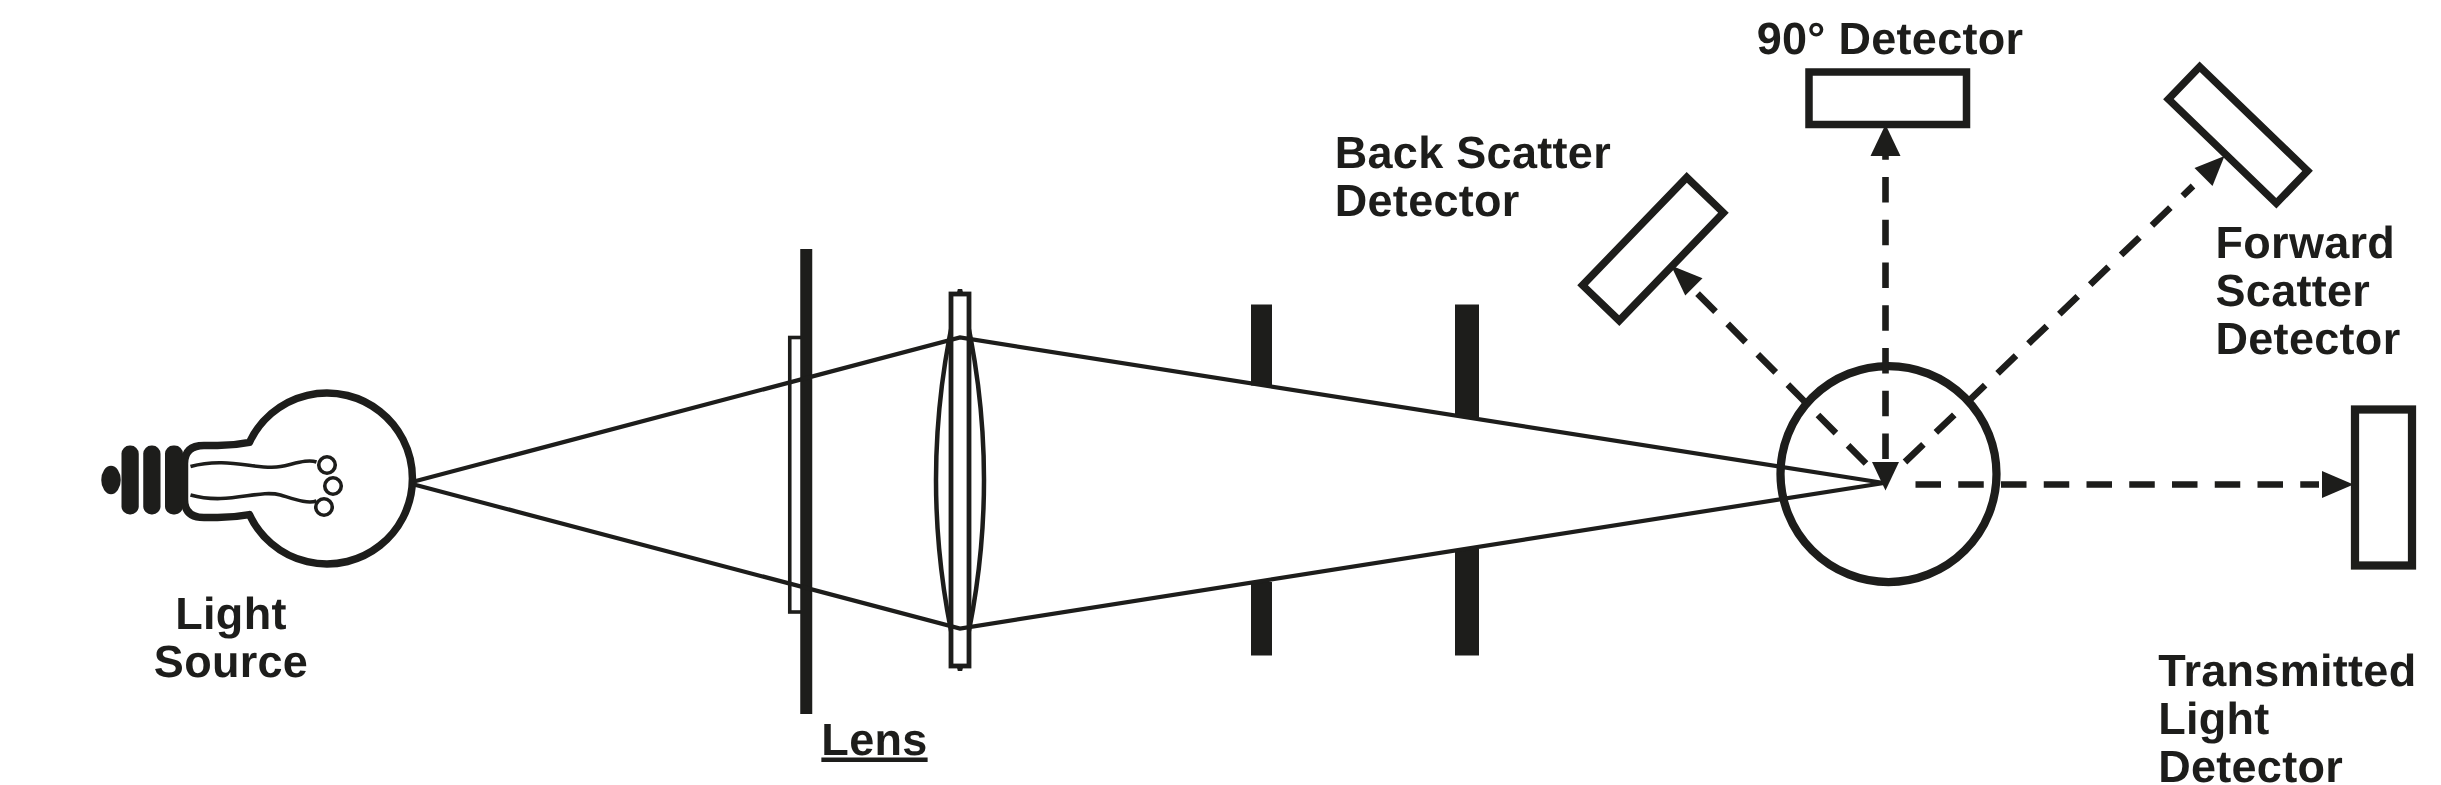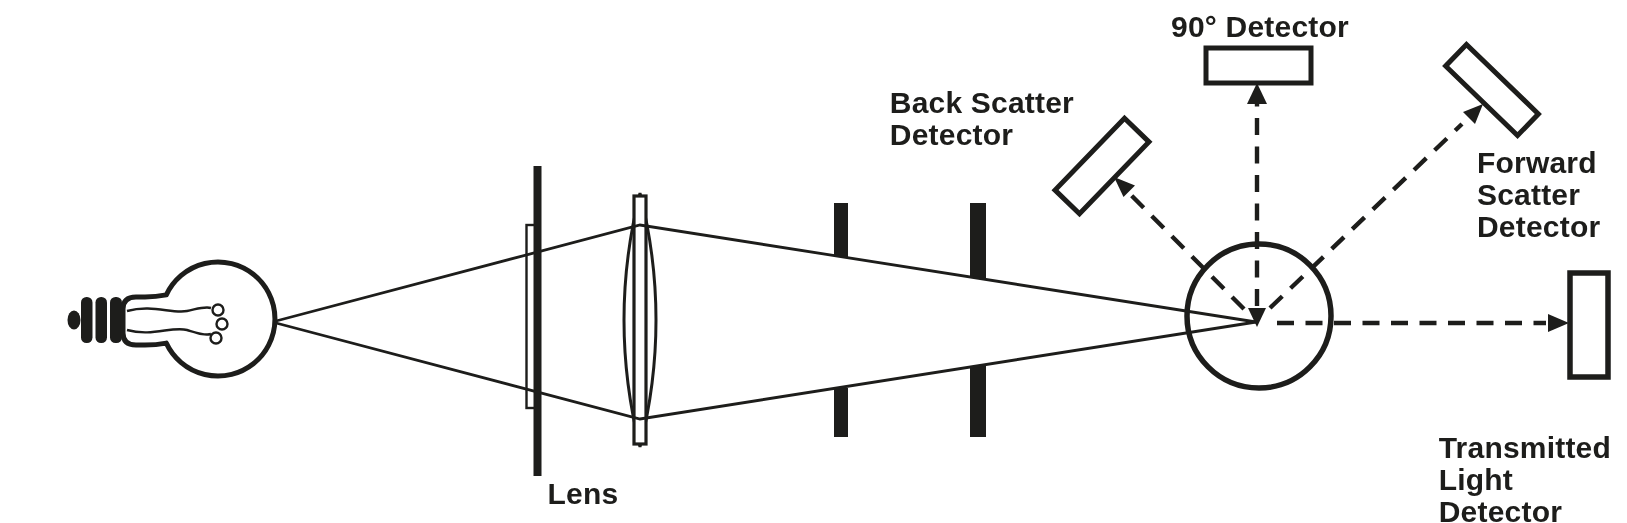--- a/index.html
+++ b/index.html
@@ -21,21 +21,21 @@
     font-weight: bold;
     line-height: 32px;
     color: var(--ink);
     white-space: pre-line;
     letter-spacing: 0.2px;
   }
   .lbl.center { text-align: center; }
   .lbl.right  { text-align: left; }
   .lbl.left   { text-align: left; }
   #light-source-label { left: 71px;  top: 394px; width: 166px; }
-  #lens-label         { left: 540px; top: 478px; width: 86px;  }
+  #lens-label         { left: 540px; top: 478px; width: 86px; text-decoration: underline;  }
   #back-scatter-label { top: 87px;   right: 553px; }
   #ninety-label       { left: 1163px; top: 11px; width: 194px; }
   #forward-label      { left: 1477px; top: 147px; }
   #sample-cell-label  { left: 1181px; top: 412px; width: 158px; }
   #transmitted-label  { top: 432px;  right: 16px; }
 </style>
 </head>
 <body>
 
 <div class="canvas">
@@ -96,20 +96,21 @@
       <polygon points="1483,104 1475,124 1463,112"></polygon>
       <polygon points="1569,323 1548,314 1548,332"></polygon>
     </g>
 
     <rect x="1052" y="149" width="100" height="34" transform="rotate(-46 1102 166)" stroke-width="5" fill="#ffffff"></rect>
     <rect x="1206" y="48" width="105" height="35" stroke-width="5" fill="#ffffff"></rect>
     <rect x="1442" y="75" width="100" height="30" transform="rotate(44 1492 90)" stroke-width="5" fill="#ffffff"></rect>
     <rect x="1570" y="273" width="38" height="104" stroke-width="5.5" fill="#ffffff"></rect>
   </svg>
 
+  <div class="lbl center" id="light-source-label">Light Source</div>
 
   <div class="lbl center" id="lens-label">Lens</div>
 
   <div class="lbl right" id="back-scatter-label">Back Scatter
 Detector</div>
 
   <div class="lbl center" id="ninety-label">90° Detector</div>
 
   <div class="lbl left" id="forward-label">Forward
 Scatter

